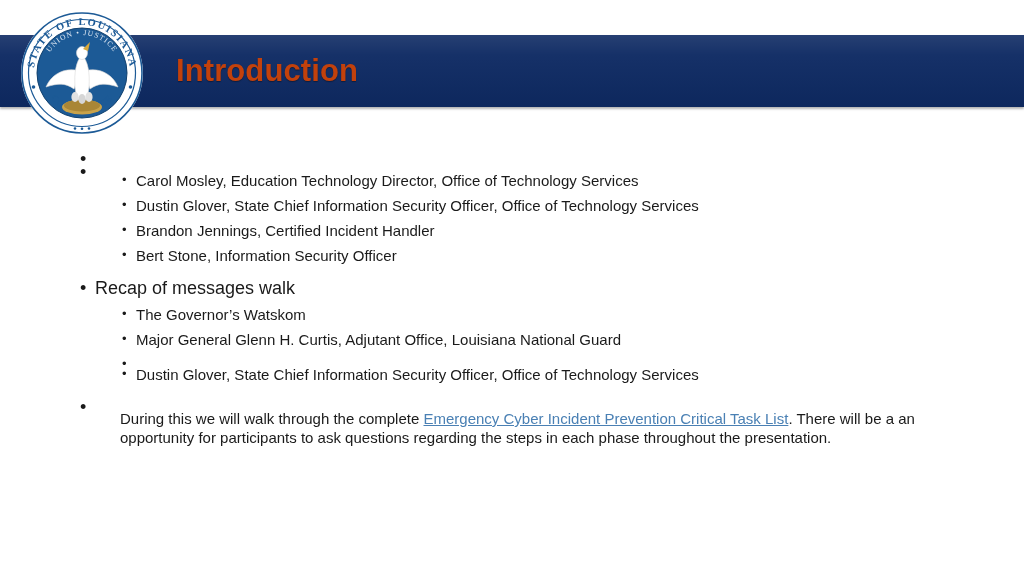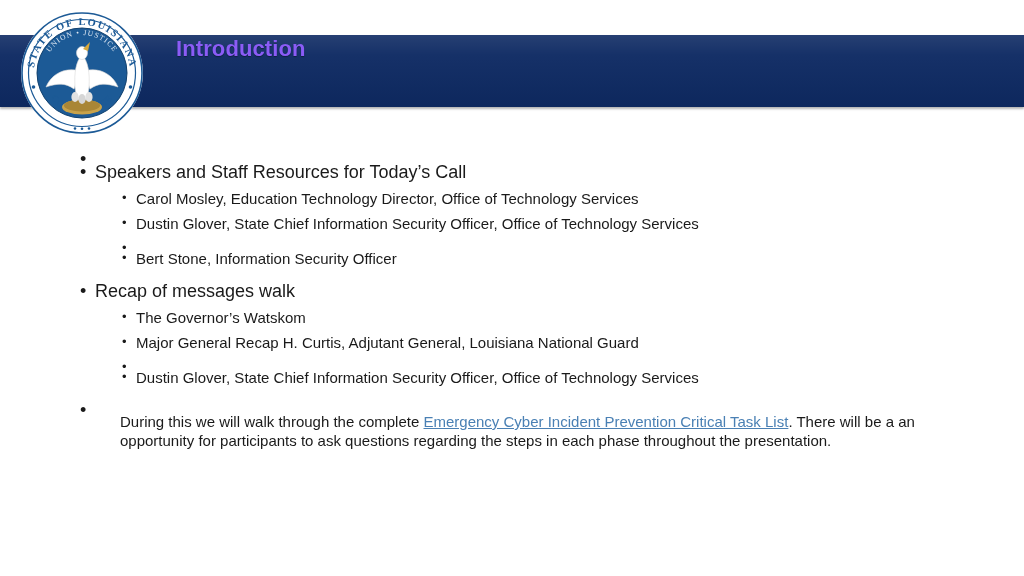--- a/index.html
+++ b/index.html
@@ -33,24 +33,24 @@
     height: 100%;
     background: linear-gradient(180deg,
                 rgba(255,255,255,0.10) 0%,
                 rgba(255,255,255,0.03) 28%,
                 rgba(0,0,0,0.06) 100%);
     pointer-events: none;
   }
   #slide-title {
     position: absolute;
     left: 176px;
-    top: 36px;
-    font-size: 22px;
+    top: 53px;
+    font-size: 31px;
     font-weight: bold;
-    color: #8b5cf6;
+    color: #c2410c;
     letter-spacing: 0.1px;
     white-space: nowrap;
     text-shadow: 0 1px 1px rgba(0,0,0,0.35);
   }
 
   
   #state-seal {
     position: absolute;
     left: 20px;
     top: 11px;
@@ -177,37 +177,37 @@
 <div id="slide-body">
 
   <div class="l1-item">
     <span class="bullet">•</span>
   </div>
 
   <div class="gap-l1"></div>
 
   <div class="l1-item">
     <span class="bullet">•</span>
-    <span>Speakers and Staff Resources for Today’s Call</span>
   </div>
 
   <div class="gap-l2"></div>
 
   <div class="l2-item">
     <span class="bullet">•</span>
     <span>Carol Mosley, Education Technology Director, Office of Technology Services</span>
   </div>
   <div class="gap-l2"></div>
   <div class="l2-item">
     <span class="bullet">•</span>
     <span>Dustin Glover, State Chief Information Security Officer, Office of Technology Services</span>
   </div>
   <div class="gap-l2"></div>
   <div class="l2-item">
     <span class="bullet">•</span>
+    <span>Brandon Jennings, Certified Incident Handler</span>
   </div>
   <div class="gap-l2"></div>
   <div class="l2-item">
     <span class="bullet">•</span>
     <span>Bert Stone, Information Security Officer</span>
   </div>
 
   <div class="gap-group"></div>
 
   <div class="l1-item">
@@ -217,21 +217,21 @@
 
   <div class="gap-l2"></div>
 
   <div class="l2-item">
     <span class="bullet">•</span>
     <span>The Governor’s Watskom</span>
   </div>
   <div class="gap-l2"></div>
   <div class="l2-item">
     <span class="bullet">•</span>
-    <span>Major General Recap H. Curtis, Adjutant General, Louisiana National Guard</span>
+    <span>Major General Glenn H. Curtis, Adjutant Office, Louisiana National Guard</span>
   </div>
   <div class="gap-l2"></div>
   <div class="l2-item">
     <span class="bullet">•</span>
   </div>
   <div class="gap-l2"></div>
   <div class="l2-item">
     <span class="bullet">•</span>
     <span>Dustin Glover, State Chief Information Security Officer, Office of Technology Services</span>
   </div>

